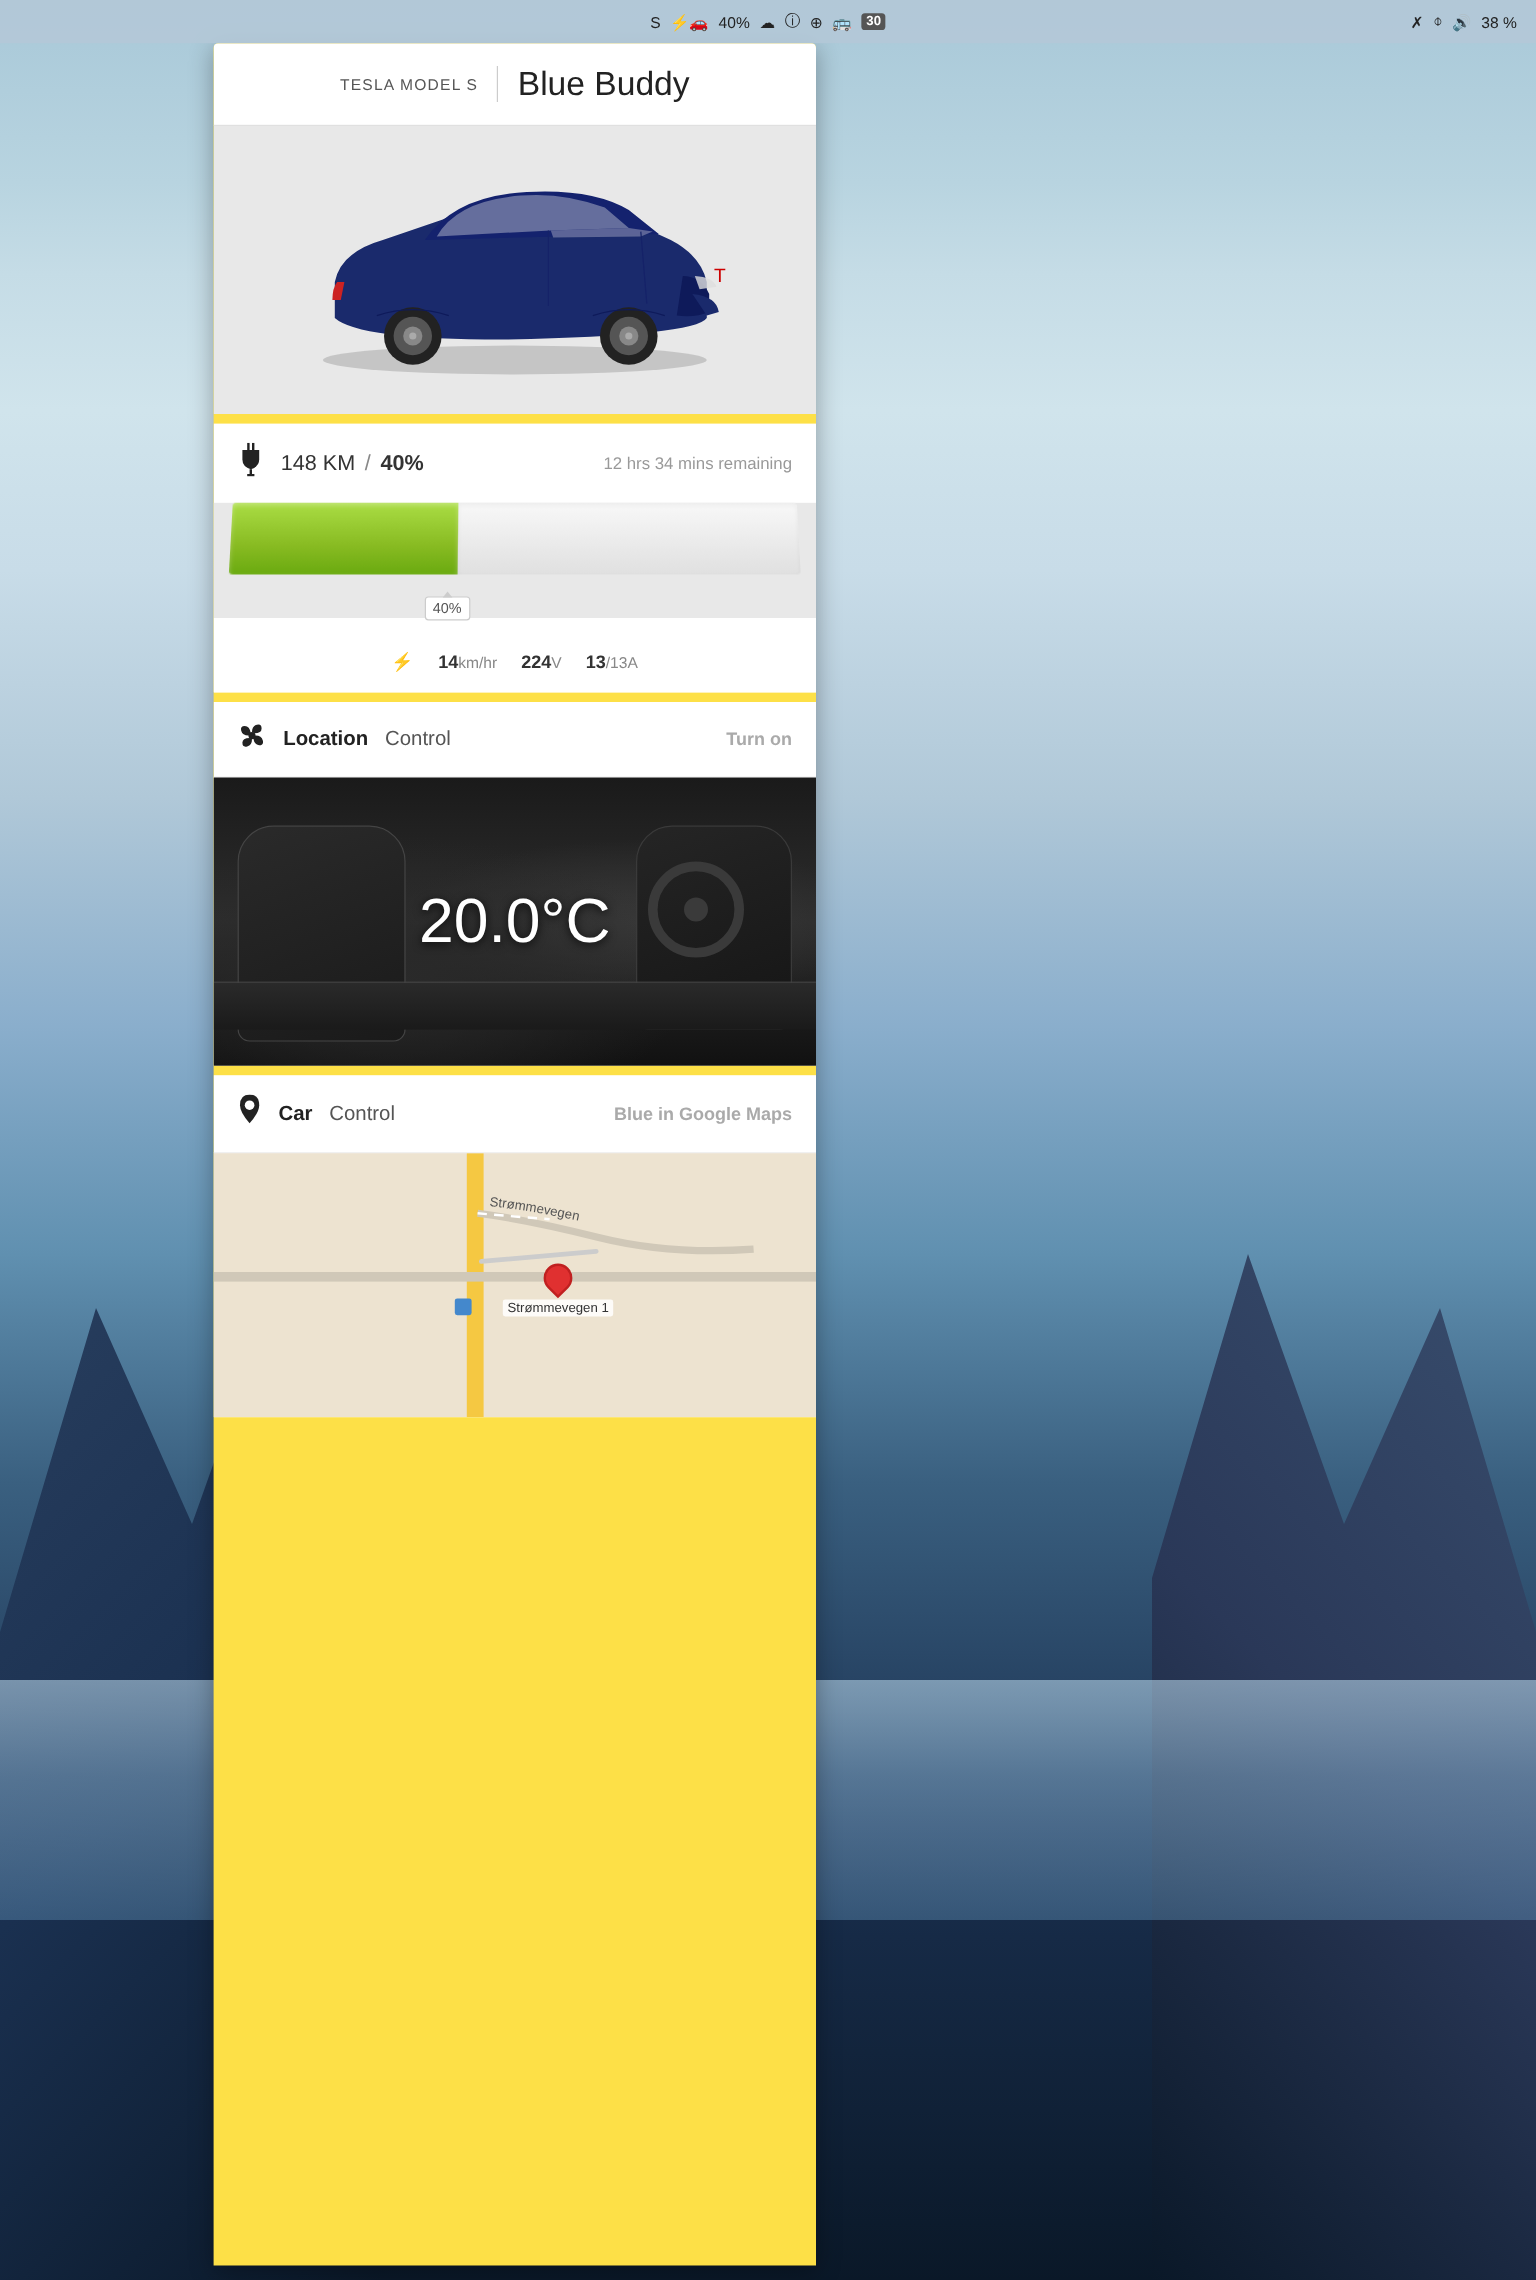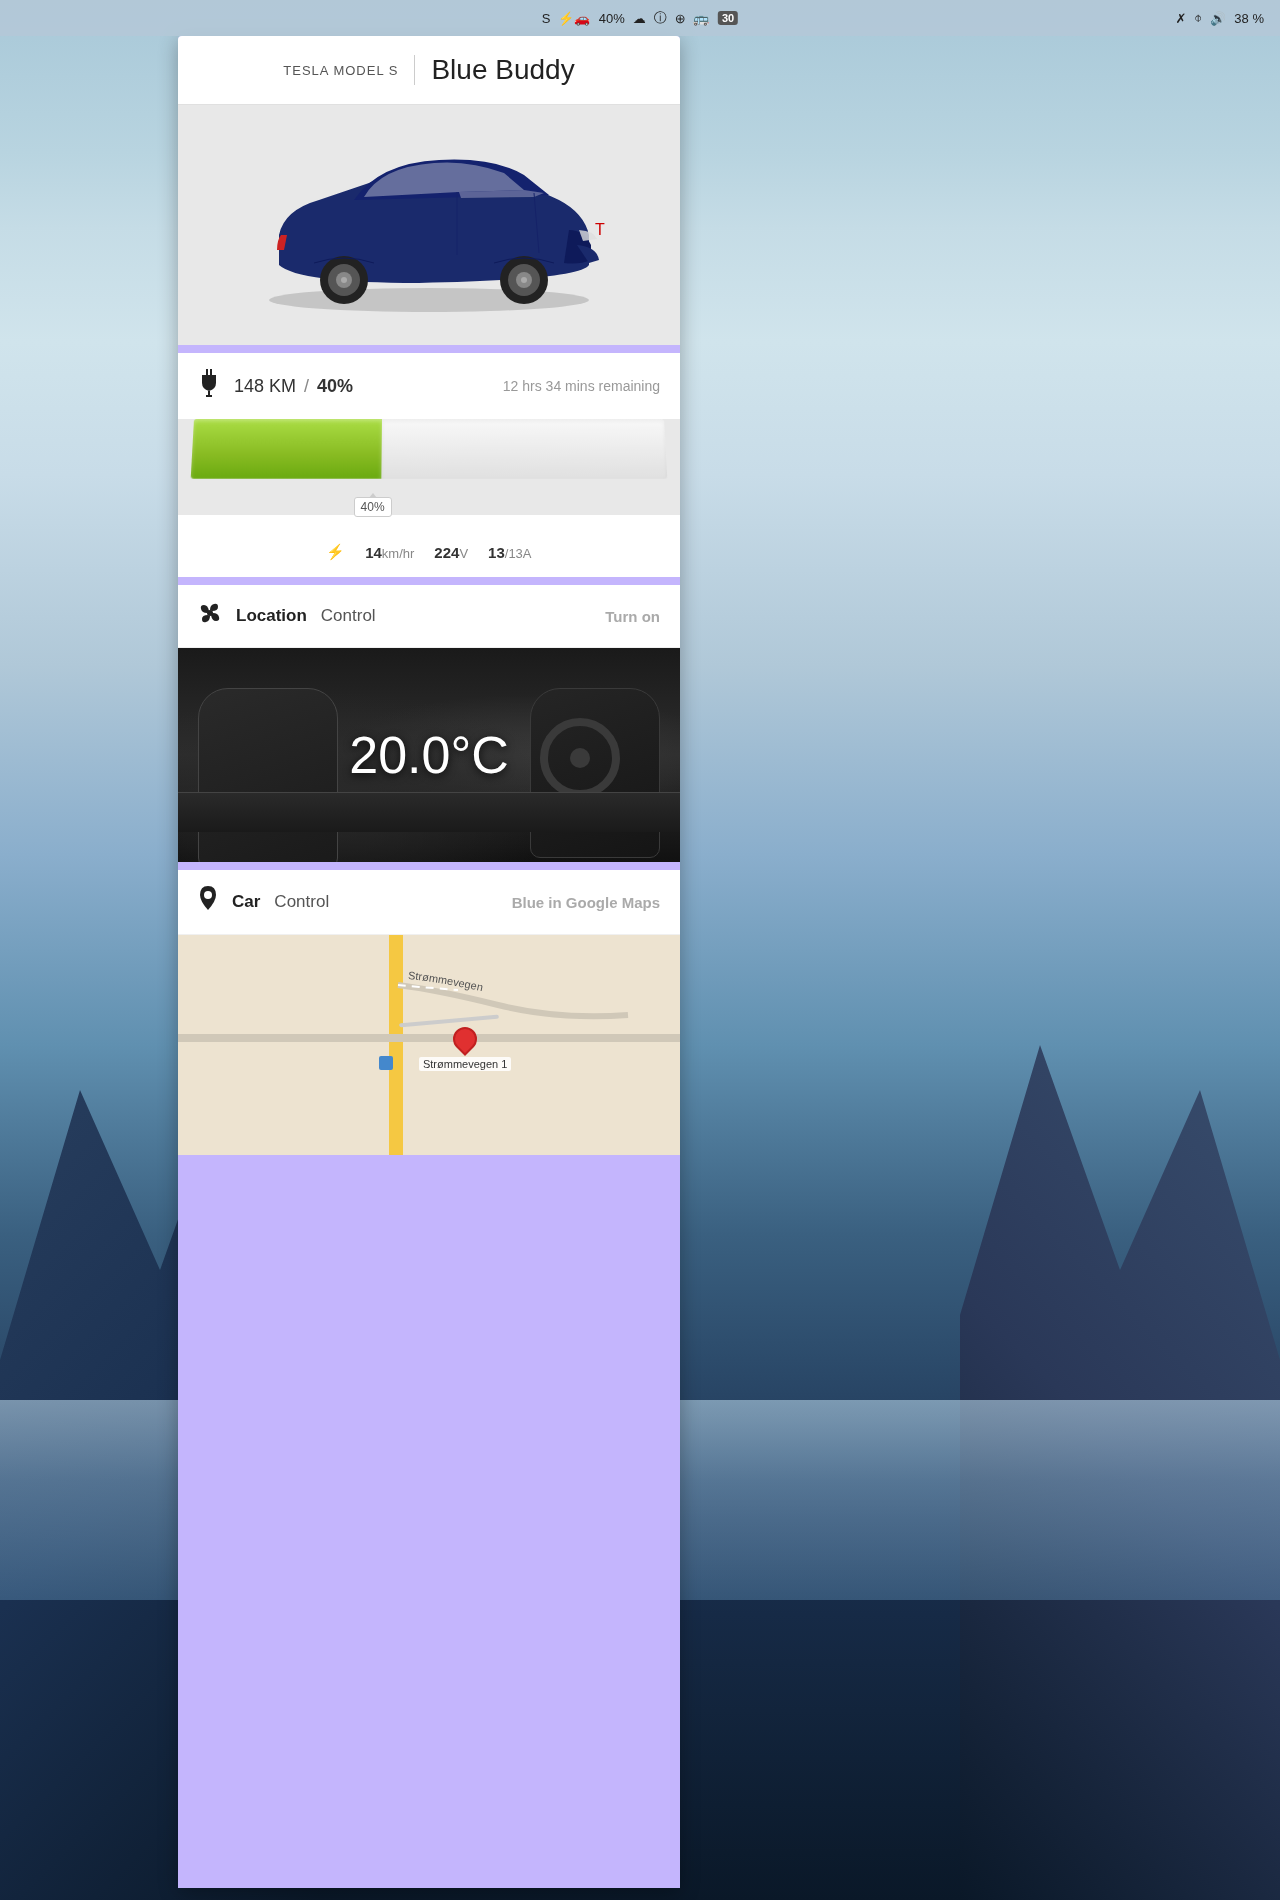--- a/index.html
+++ b/index.html
@@ -84,21 +84,21 @@
       gap: 8px;
     }
 
     
     .app-container {
       position: absolute;
       top: 36px;
       left: 178px;
       width: 502px;
       bottom: 12px;
-      background: #c4b5fd;
+      background: #fde047;
       border-radius: 4px 4px 0 0;
       overflow-y: auto;
       box-shadow: 0 4px 20px rgba(0,0,0,0.3);
       z-index: 10;
     }
 
     
     .app-header {
       background: white;
       display: flex;
@@ -326,21 +326,21 @@
     .section-action {
       margin-left: auto;
       font-size: 15px;
       color: #aaa;
       cursor: pointer;
       font-weight: bold;
     }
 
     .climate-image {
       width: 100%;
-      height: 214px;
+      height: 240px;
       background: linear-gradient(135deg, #1a1a1a 0%, #2a2a2a 30%, #333 60%, #1a1a1a 100%);
       position: relative;
       display: flex;
       align-items: center;
       justify-content: center;
       overflow: hidden;
     }
 
     
     .interior-bg {

